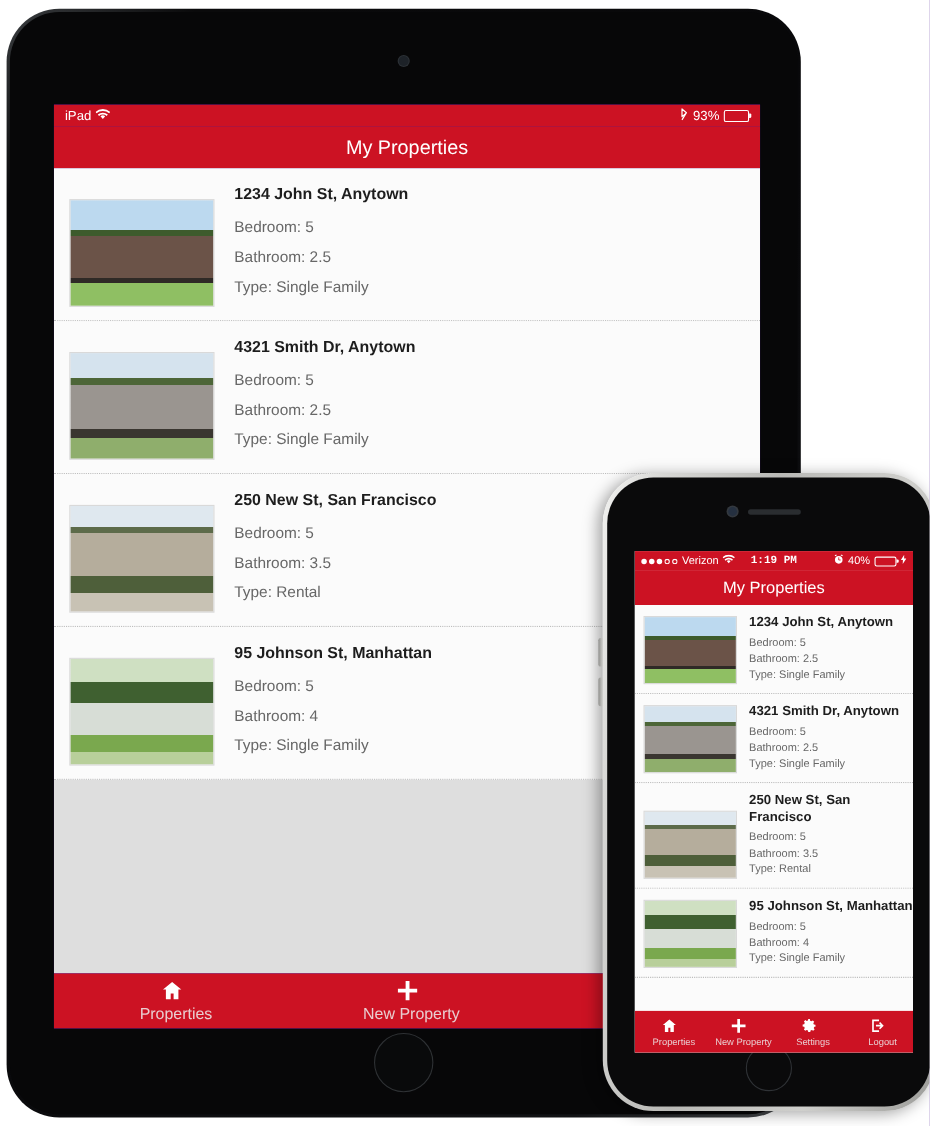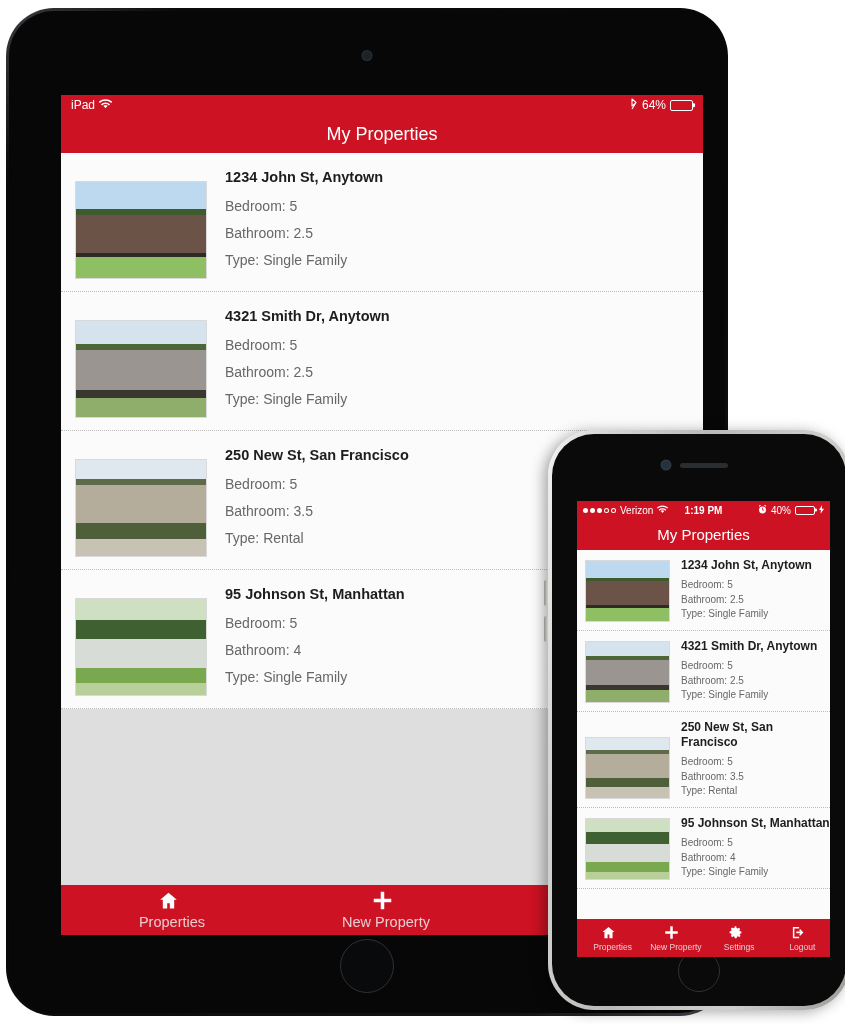--- a/index.html
+++ b/index.html
@@ -53,21 +53,21 @@
     left: 50%;
     bottom: 20px;
     transform: translateX(-50%);
     width: 54px; height: 54px;
     border-radius: 50%;
     border: 1.5px solid #2e3134;
     background: #090a0b;
   }
   #ipad-screen {
     position: absolute;
-    left: 52px;
+    left: 40px;
     top: 84px;
     width: 642px;
     height: 840px;
     background: #4c1d95;
     overflow: hidden;
   }
 
   
   .statusbar {
     display: flex;
@@ -172,21 +172,21 @@
   }
   #iphone-screen {
     position: absolute;
     left: 25px; top: 67px;
     width: 253px; height: 456px;
     background: #fbfbfb;
     overflow: hidden;
   }
   #iphone-screen .screen-flow { display: flex; flex-direction: column; height: 456px; }
   #iphone-screen .statusbar { height: 18px; background: #cc1223; padding: 0 6px; font-size: 10px; }
-  #iphone-screen .sb-center { font-size: 10px; }
+  #iphone-screen .sb-center { font-size: 10px; font-family: Liberation Mono, monospace; }
   #iphone-screen .navbar { height: 31px; background: #cc1223; font-size: 15px; }
   #iphone-screen .scroller { flex: 1; overflow: hidden; }
   #iphone-screen .prop-row { padding: 8px 0 8px 8px; }
   #iphone-screen .prop-thumb { width: 85px; height: 62px; margin-right: 11px; }
   #iphone-screen .prop-addr { font-size: 12px; line-height: 1.28; margin-bottom: 5px; }
   #iphone-screen .prop-meta { font-size: 10px; line-height: 1.45; }
   #iphone-screen .tabbar { height: 38px; }
   #iphone-screen .tab-label { font-size: 8.5px; margin-top: 2px; }
 
   
@@ -231,21 +231,21 @@
                   <path d="M8 2.1a10.4 10.4 0 0 0-7 2.6L-.3 3.2a12.4 12.4 0 0 1 16.6 0L15 4.7A10.4 10.4 0 0 0 8 2.1z" fill="#fff"></path>
                 </svg>
               </span>
             </div>
             <div class="sb-right">
               <span>
                 <svg width="8" height="12" viewBox="0 0 8 12">
                   <path d="M2 1.2 6 4.6 2 8v-7l4 3.4L2 11" stroke="#fff" stroke-width="1.1" fill="none" stroke-linejoin="round"></path>
                 </svg>
               </span>
-              <span>64%</span>
+              <span>93%</span>
               <span class="batt">
                 <span class="batt-fill" id="ipad-batt-fill" style="width:93%"></span>
               </span>
             </div>
           </div>
 
           <div class="navbar">
             <span>My Properties</span>
           </div>
 

